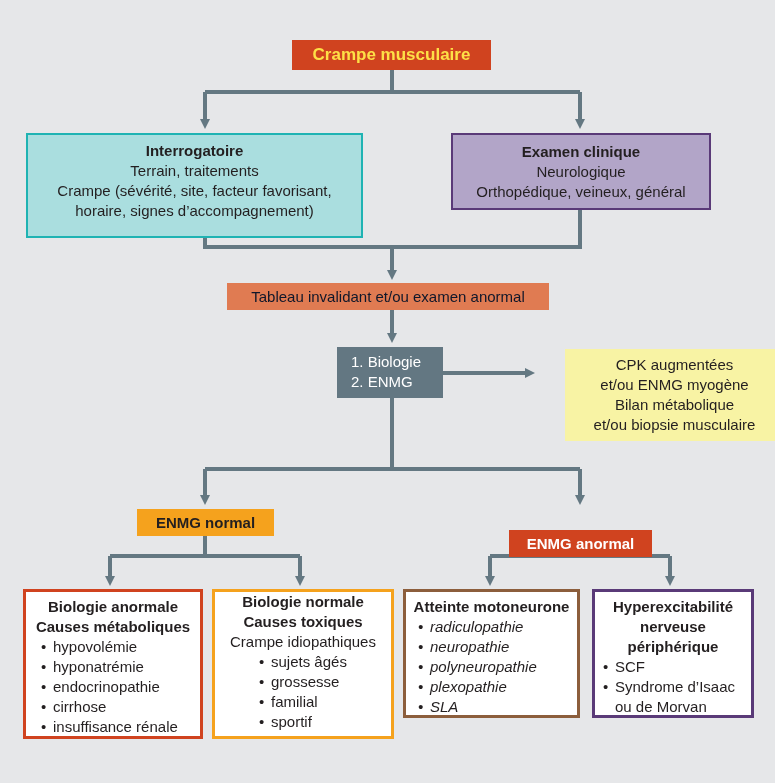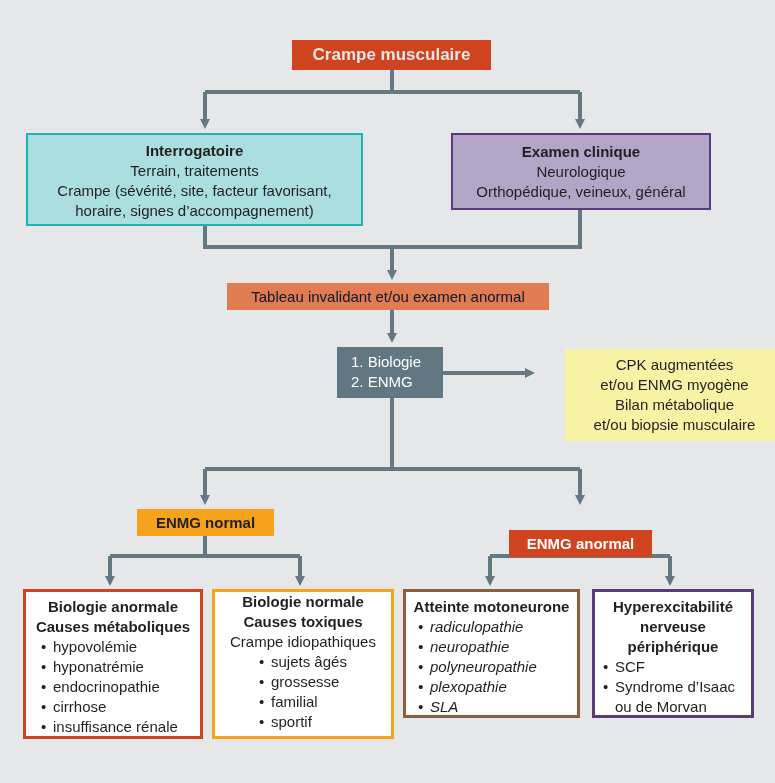--- a/index.html
+++ b/index.html
@@ -35,25 +35,25 @@
     <path d="M580,469 L580,500" marker-end="url(#ah)"></path>
     <path d="M205,535 L205,556 M110,556 L300,556"></path>
     <path d="M110,556 L110,581" marker-end="url(#ah)"></path>
     <path d="M300,556 L300,581" marker-end="url(#ah)"></path>
     <path d="M581,535 L581,556 M490,556 L670,556"></path>
     <path d="M490,556 L490,581" marker-end="url(#ah)"></path>
     <path d="M670,556 L670,581" marker-end="url(#ah)"></path>
   </g>
 </svg>
 
-<div class="box" style="left:292px;top:40px;width:199px;height:30px;background:#d0431f;color:#e5e5e5;font-weight:bold;font-size:17px;line-height:30px;">
+<div class="box" style="left:292px;top:40px;width:199px;height:30px;background:#d0431f;color:#fde047;font-weight:bold;font-size:17px;line-height:30px;">
   <span>Crampe musculaire</span>
 </div>
 
-<div class="box" style="left:26px;top:133px;width:337px;height:93px;background:#aadedf;border:2px solid #1fb3b3;padding-top:6px;">
+<div class="box" style="left:26px;top:133px;width:337px;height:105px;background:#aadedf;border:2px solid #1fb3b3;padding-top:6px;">
   <span class="t">Interrogatoire</span>
   <span class="l">Terrain, traitements</span>
   <span class="l">Crampe (sévérité, site, facteur favorisant,</span>
   <span class="l">horaire, signes d’accompagnement)</span>
 </div>
 
 <div class="box" style="left:451px;top:133px;width:260px;height:77px;background:#b2a5c8;border:2px solid #5a3a78;padding-top:7px;">
   <span class="t">Examen clinique</span>
   <span class="l">Neurologique</span>
   <span class="l">Orthopédique, veineux, général</span>

